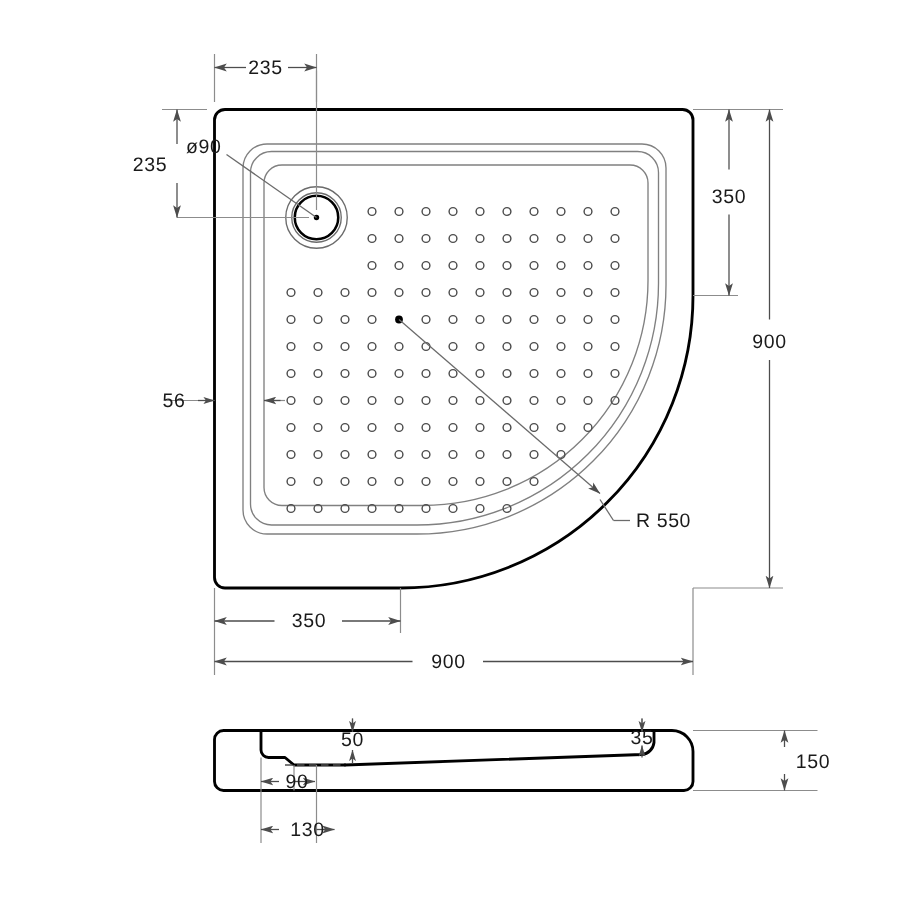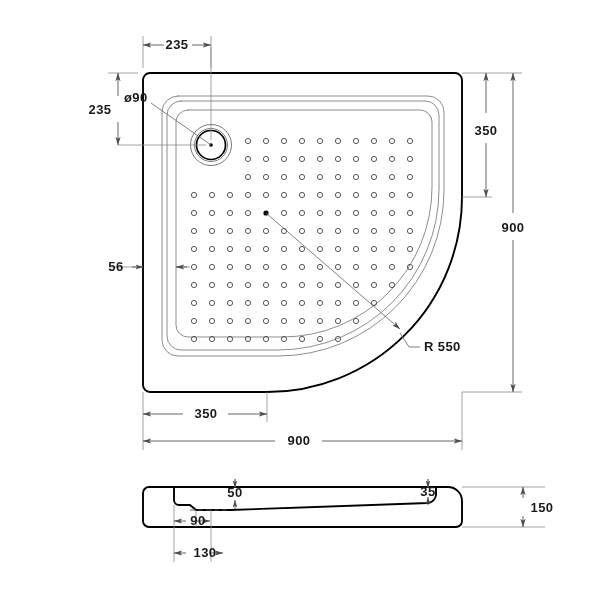--- a/index.html
+++ b/index.html
@@ -12,21 +12,20 @@
     width: 600px;
     height: 600px;
     overflow: hidden;
     font-family: "Liberation Sans", sans-serif;
   }
   #drawing-root {
     position: relative;
     width: 600px;
     height: 430px;
     background: #ef4444;
-    font-weight: bold;
   }
   svg#tech-drawing {
     display: block;
     width: 600px;
     height: 600px;
   }
   .dim-text {
     font-family: "Liberation Sans", sans-serif;
     font-size: 13px;
     fill: #1a1a1a;

